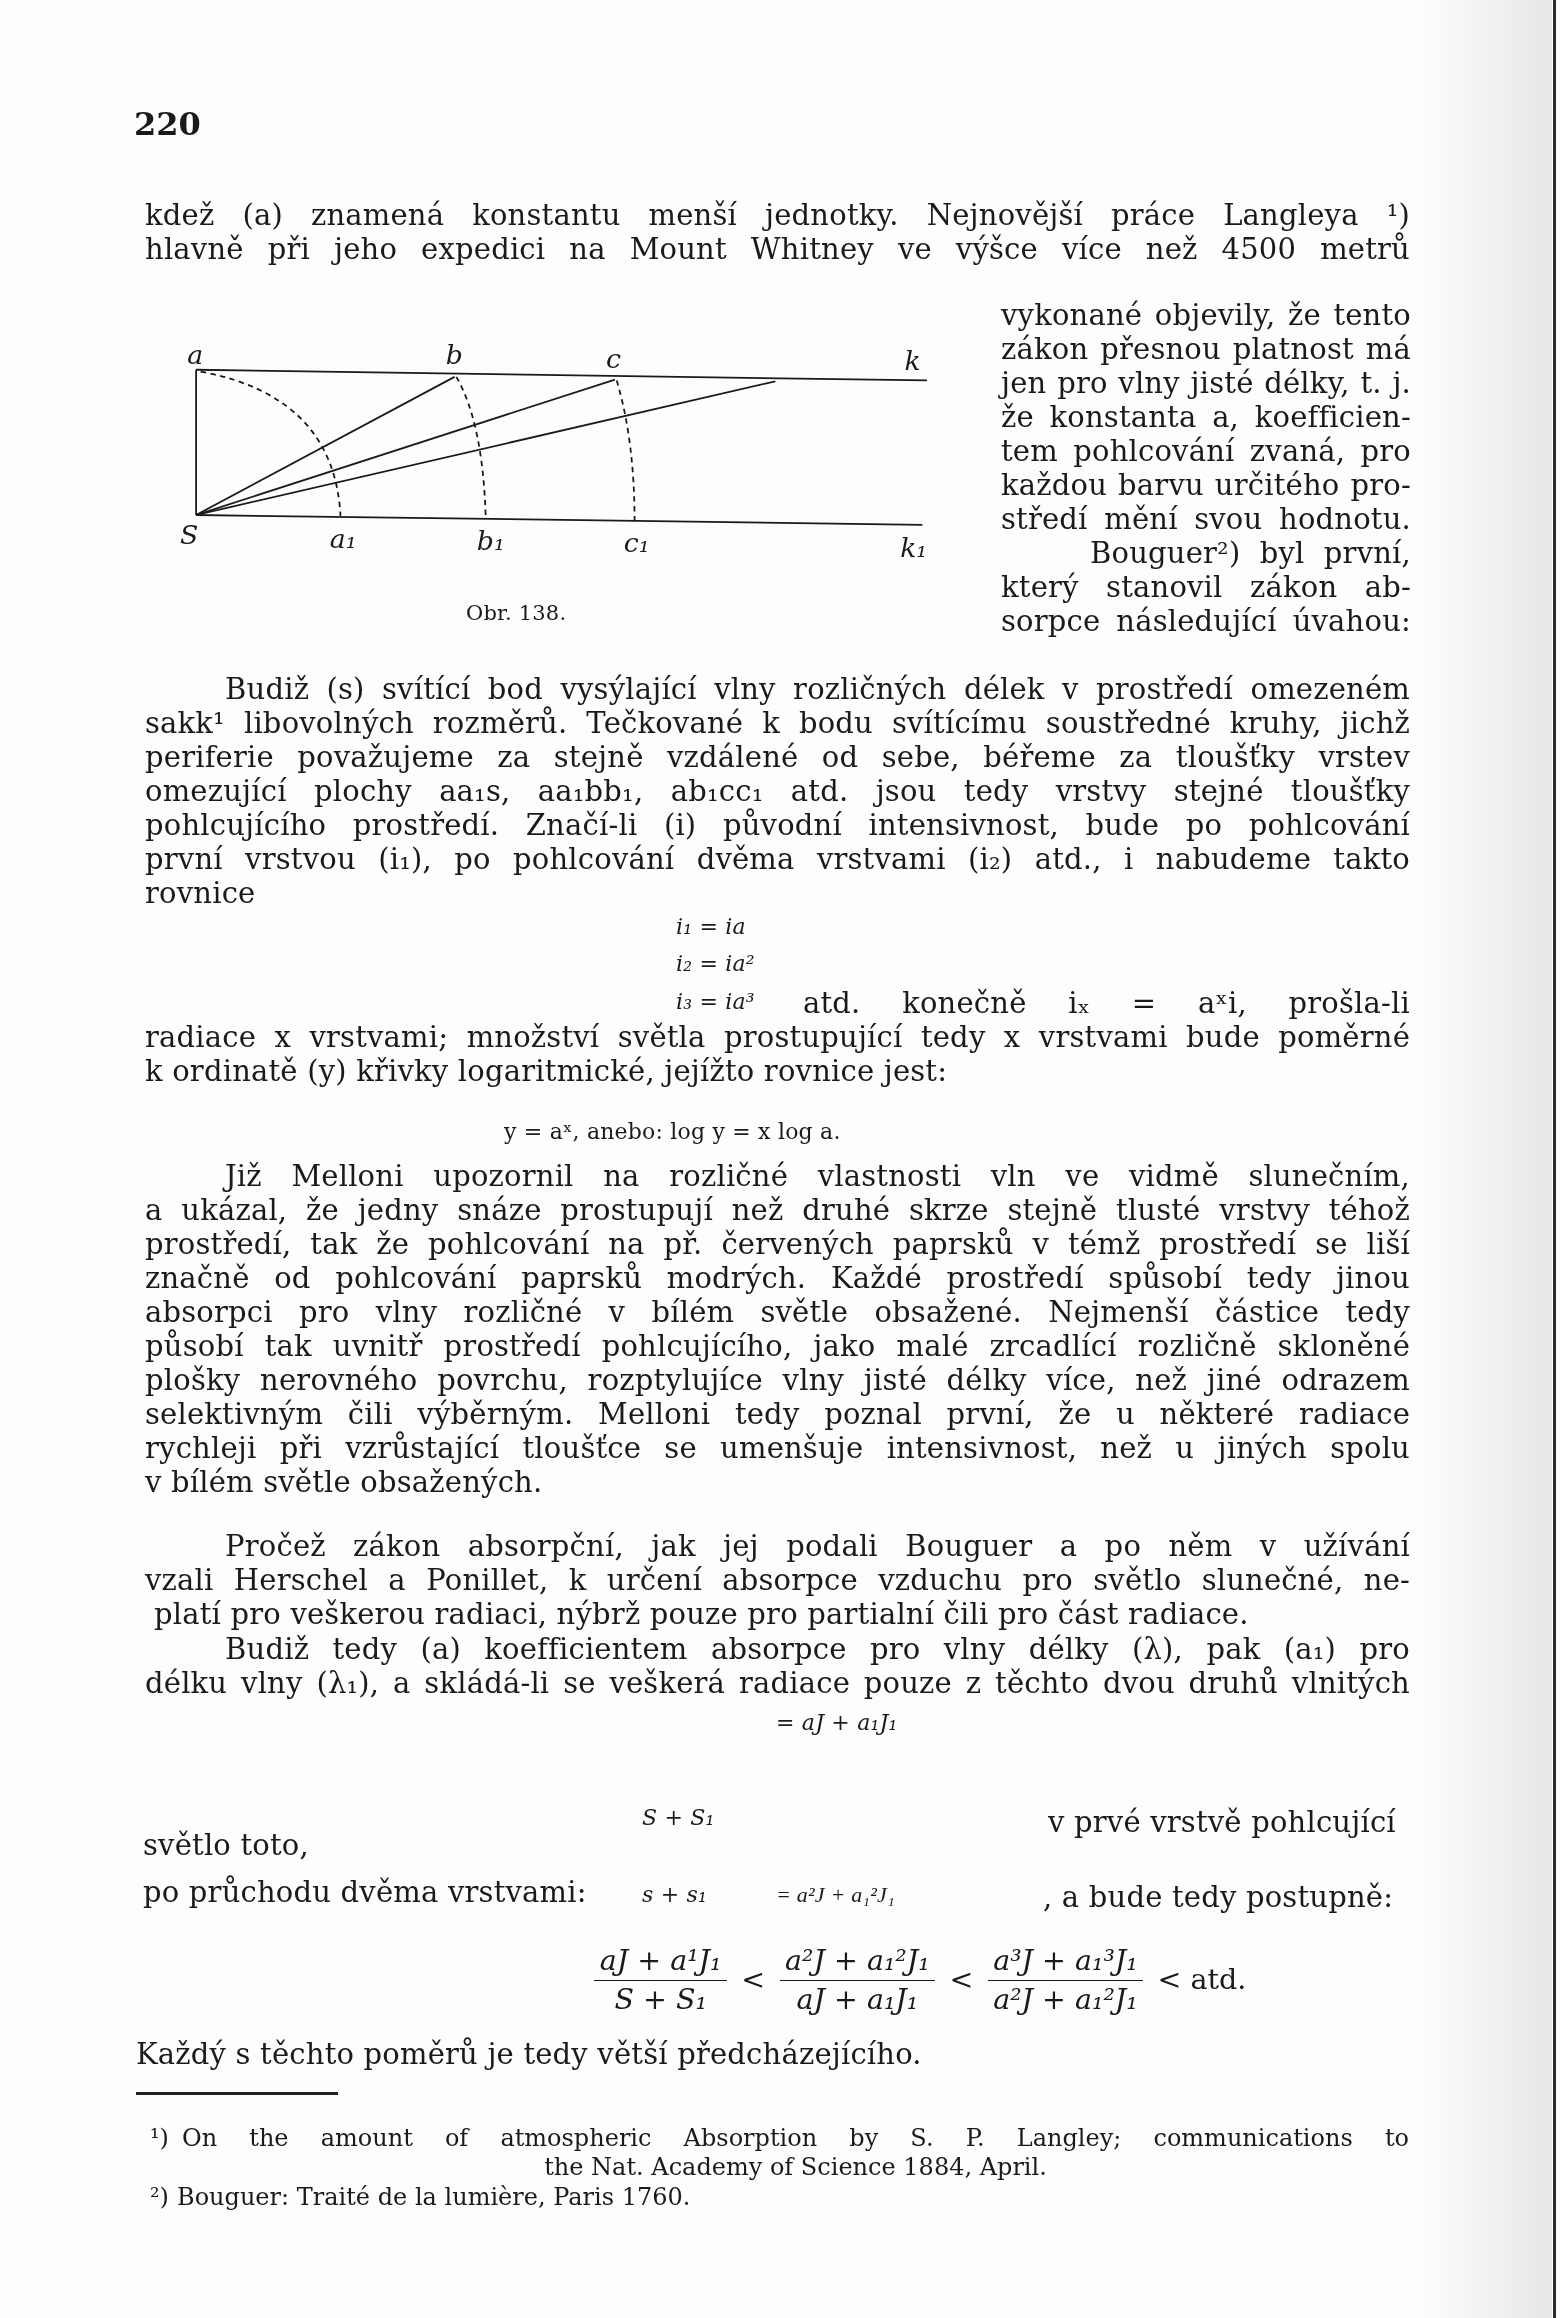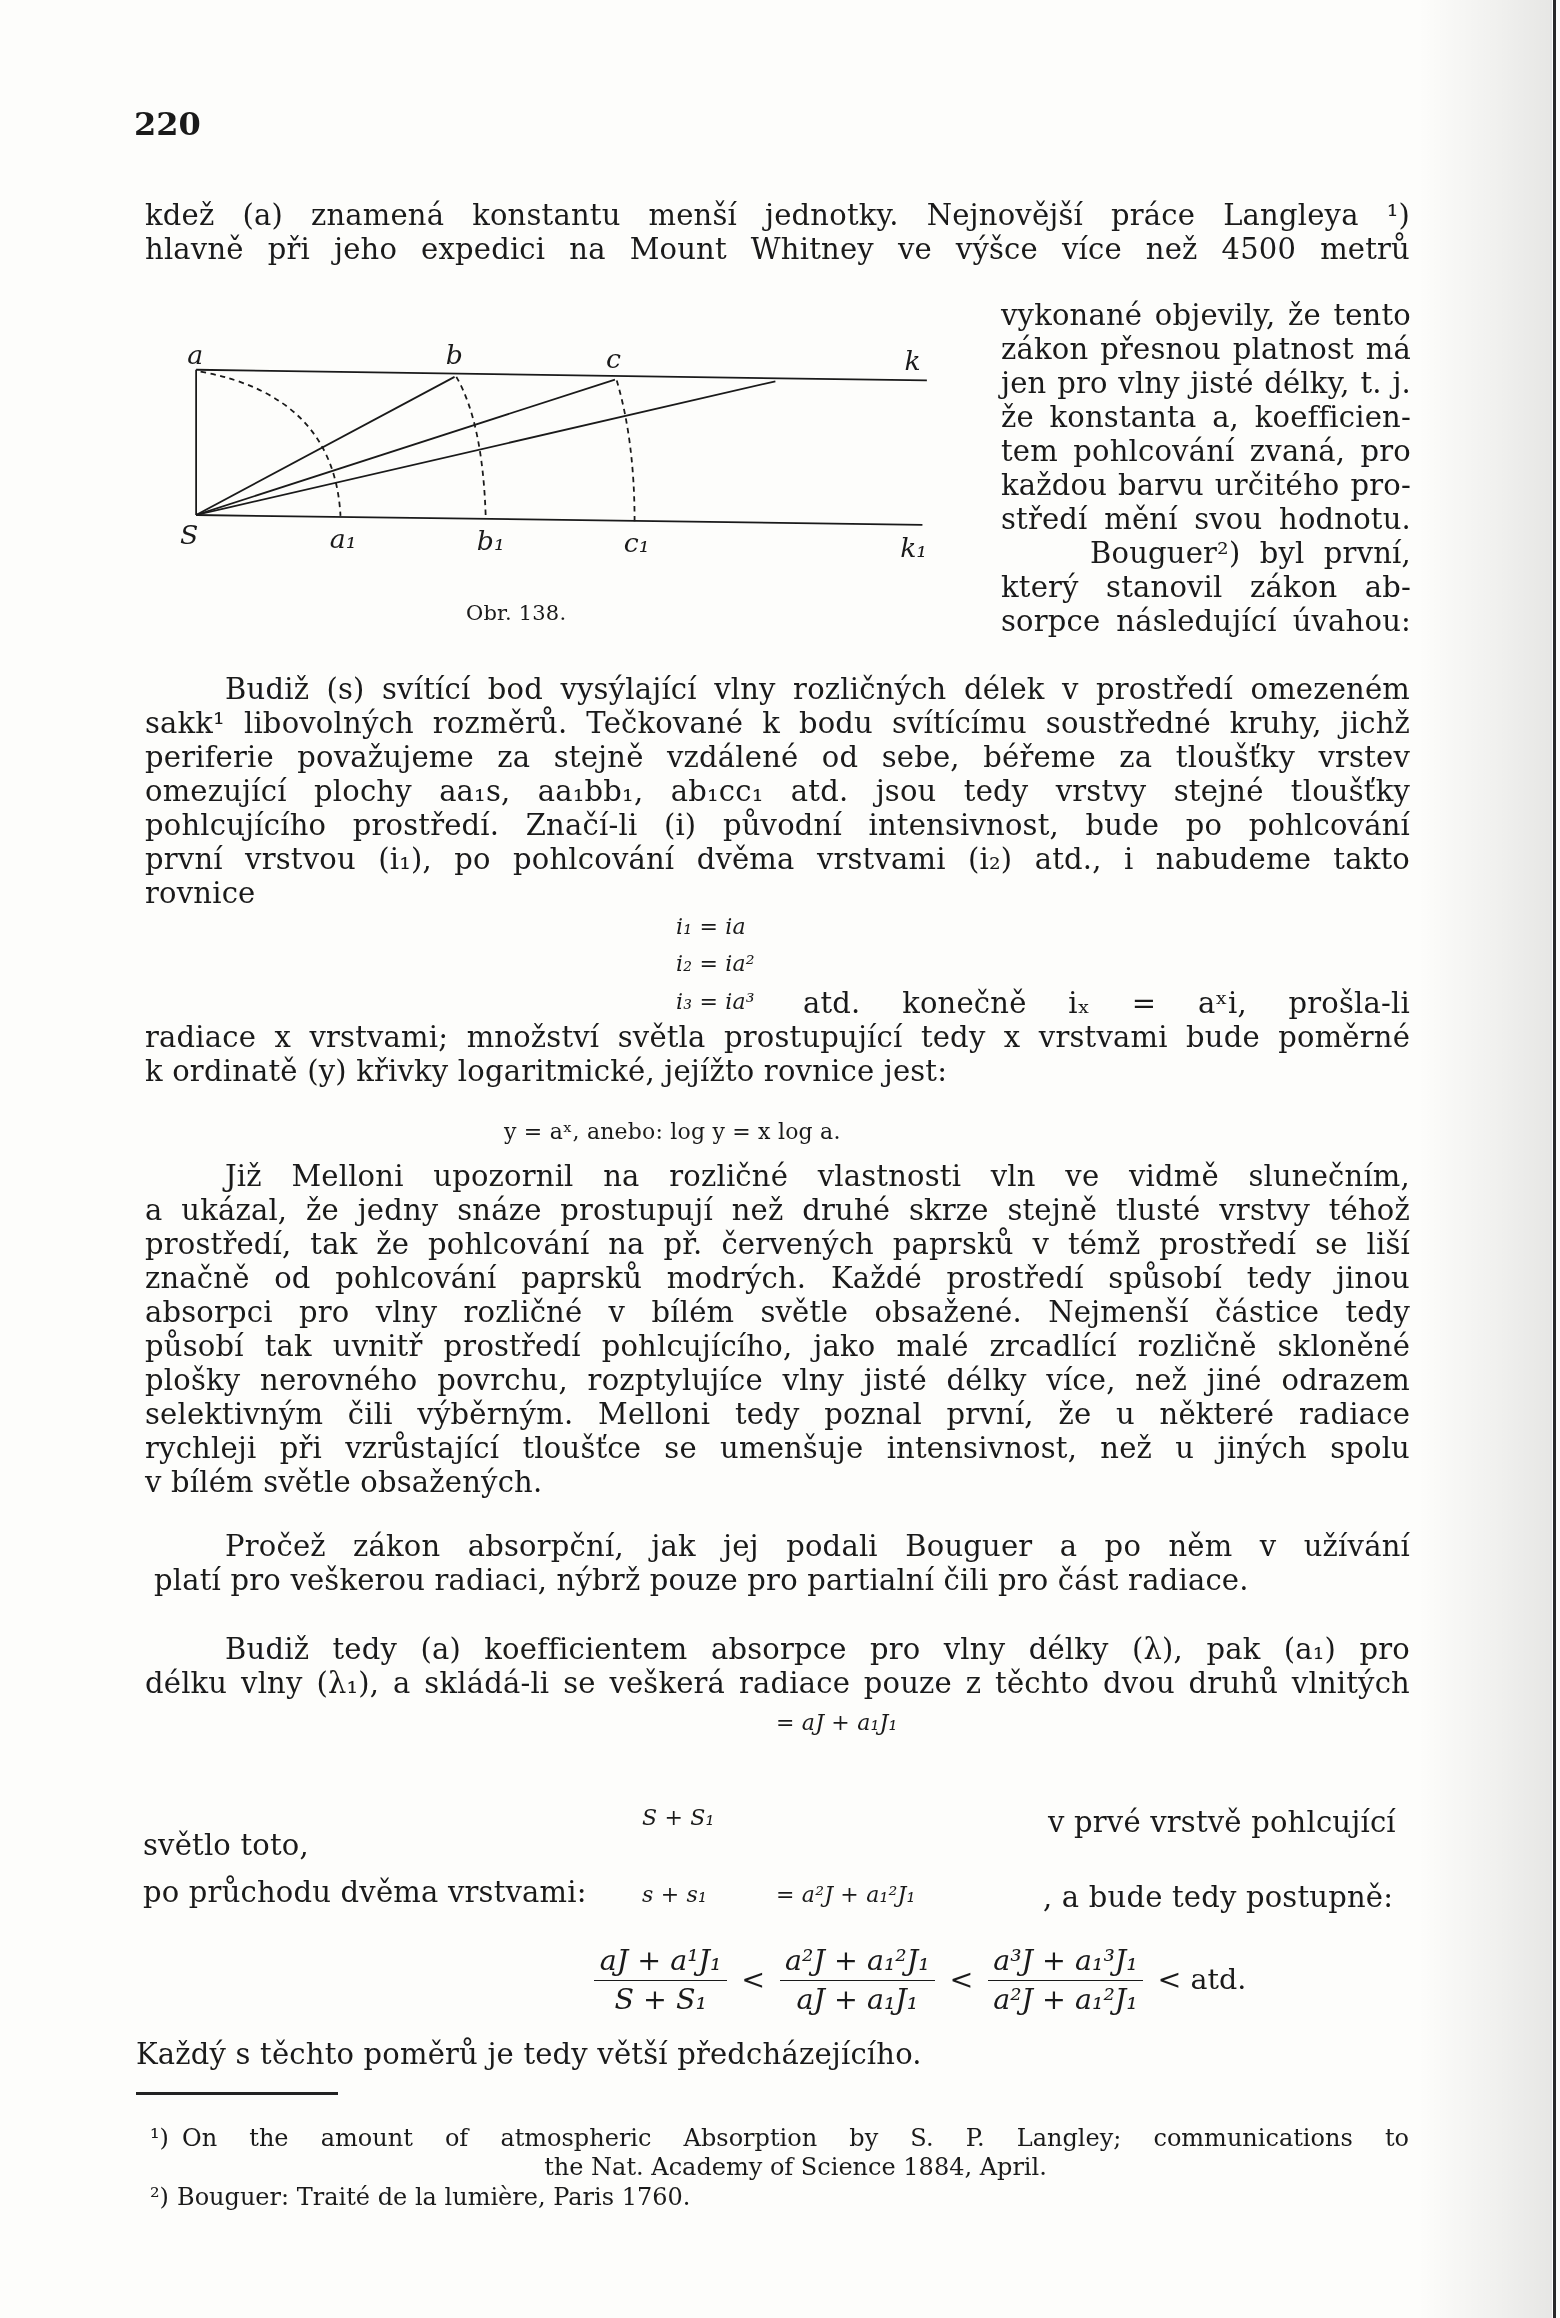--- a/index.html
+++ b/index.html
@@ -119,36 +119,37 @@
   <span class="just">absorpci pro vlny rozličné v bílém světle obsažené. Nejmenší částice tedy</span>
   <span class="just">působí tak uvnitř prostředí pohlcujícího, jako malé zrcadlící rozličně skloněné</span>
   <span class="just">plošky nerovného povrchu, rozptylujíce vlny jisté délky více, než jiné odrazem</span>
   <span class="just">selektivným čili výběrným. Melloni tedy poznal první, že u některé radiace</span>
   <span class="just">rychleji při vzrůstající tloušťce se umenšuje intensivnost, než u jiných spolu</span>
   <span style="display:block;">v bílém světle obsažených.</span>
 </div>
 
 <div class="abs t" style="left:145px; top:1529px; width:1265px;">
   <span class="just" style="padding-left:80px;">Pročež zákon absorpční, jak jej podali Bouguer a po něm v užívání</span>
+  <span class="just">vzali Herschel a Ponillet, k určení absorpce vzduchu pro světlo slunečné, ne-</span>
   <span style="display:block;margin-left:9px;">platí pro veškerou radiaci, nýbrž pouze pro partialní čili pro část radiace.</span>
 </div>
 
 <div class="abs t" style="left:145px; top:1632px; width:1265px;">
   <span class="just" style="padding-left:80px;">Budiž tedy (a) koefficientem absorpce pro vlny délky (λ), pak (a₁) pro</span>
   <span class="just">délku vlny (λ₁), a skládá-li se veškerá radiace pouze z těchto dvou druhů vlnitých</span>
 </div>
 
 <div class="abs t eq it" style="left:642px; top:1801px;">S + S₁</div>
 <div class="abs t eq it" style="left:776px; top:1706px;">= aJ + a₁J₁</div>
 <div class="abs t" style="left:1048px; top:1805px;">v prvé vrstvě pohlcující</div>
 <div class="abs t" style="left:143px; top:1828px;">světlo toto,</div>
 
 <div class="abs t" style="left:143px; top:1875px;">po průchodu dvěma vrstvami:</div>
 <div class="abs t eq it" style="left:642px; top:1878px;">s + s₁</div>
-<div class="abs t eq it" style="left:776px; top:1878px;">= a²J + a₁²J₁</div>
+<div class="abs t eq it" style="left:776px; top:1878px;font-family:Liberation Serif, serif;">= a²J + a₁²J₁</div>
 <div class="abs t" style="left:1043px; top:1880px;">, a bude tedy postupně:</div>
 
 <div class="abs eq it" style="left:589px; top:1944px; font-size:28.5px; line-height:34px;">
   <span class="frac">
     <span class="num">aJ + a¹J₁</span>
     <span class="den">S + S₁</span>
   </span>
   <span style="font-style:normal; vertical-align:middle;">&lt;</span>
   <span class="frac">
     <span class="num">a²J + a₁²J₁</span>

